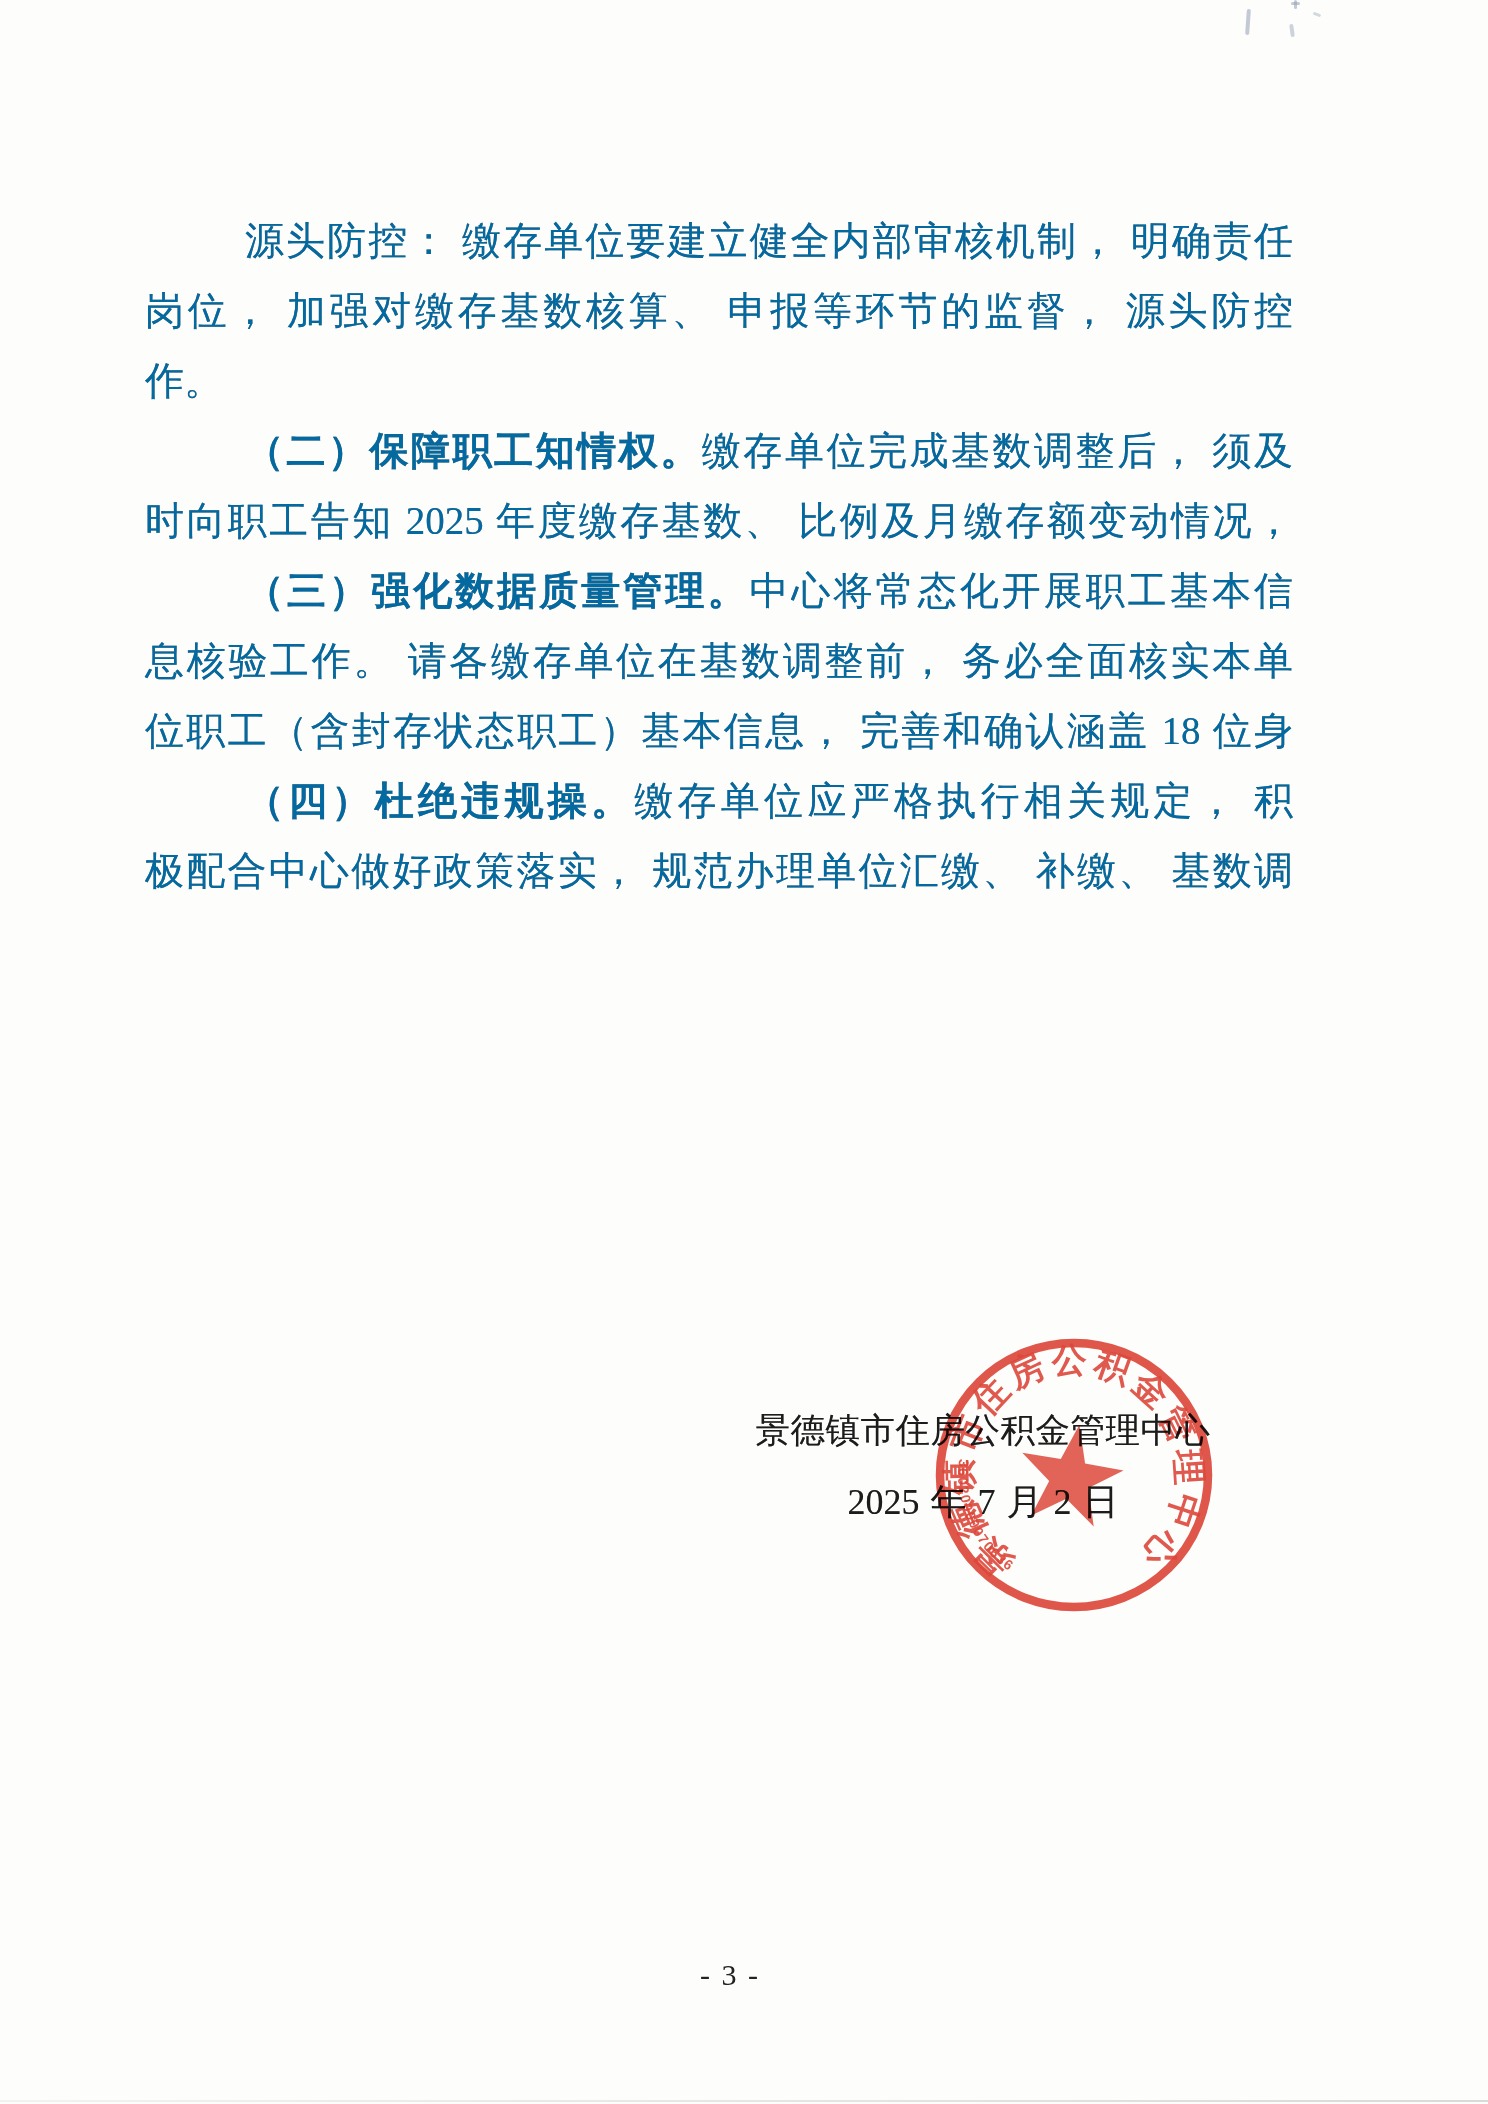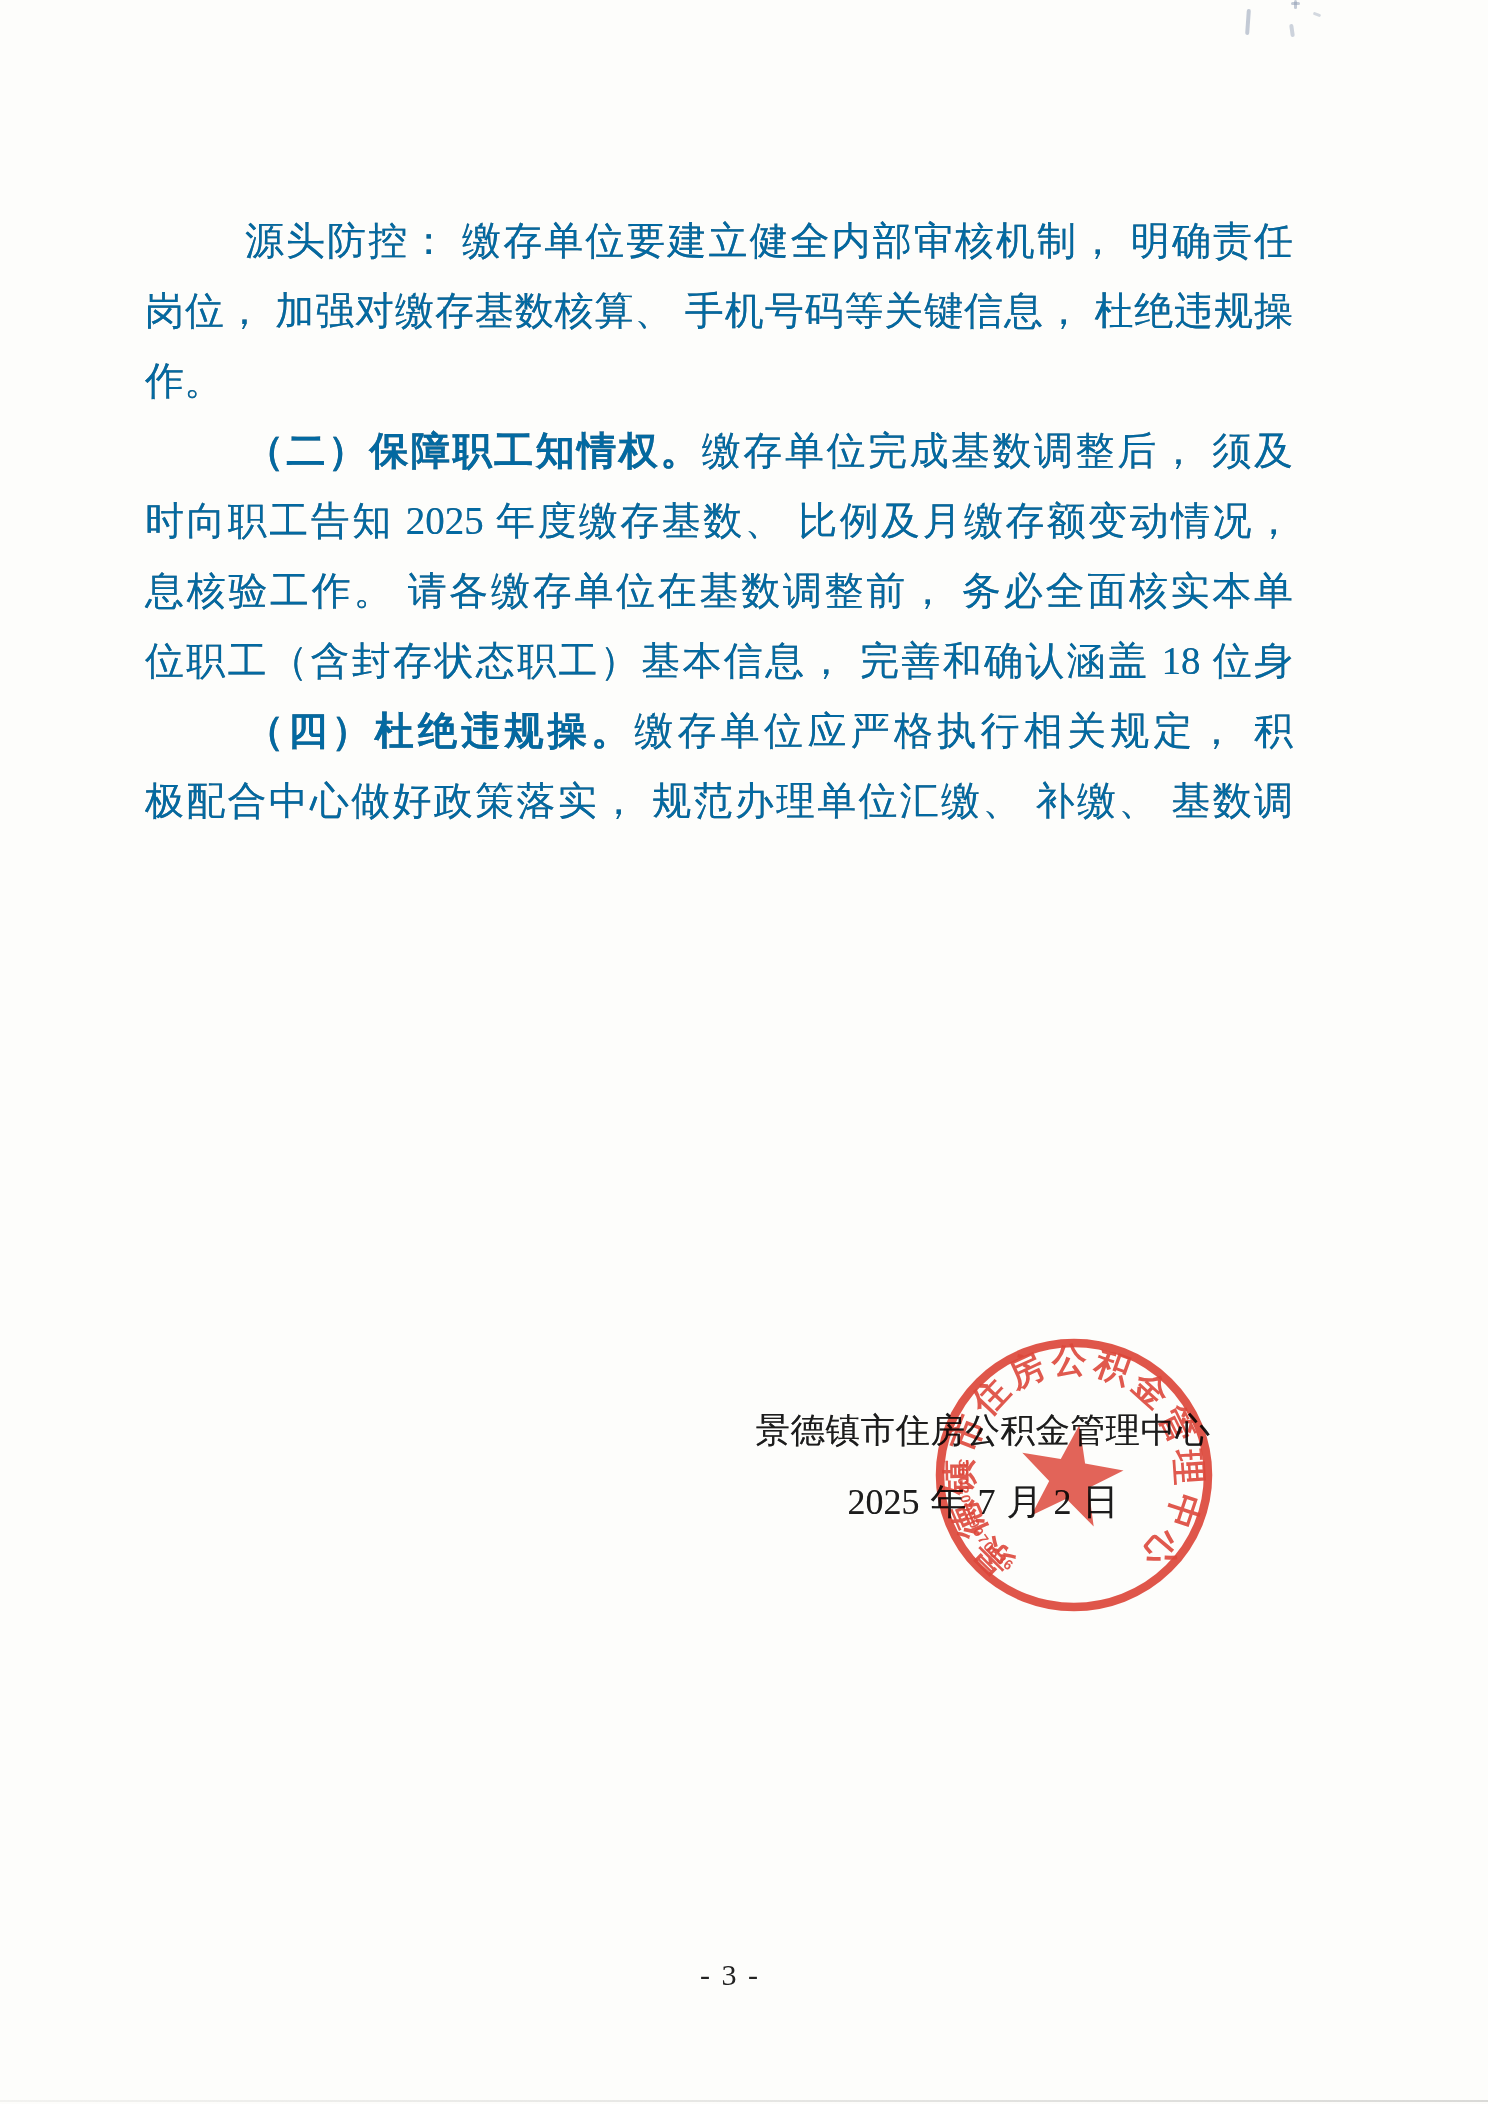--- a/index.html
+++ b/index.html
@@ -68,24 +68,25 @@
   .art-2{left:1291px;top:2px;width:9px;height:3px;}
   .art-3{left:1294px;top:0px;width:3px;height:9px;}
   .art-4{left:1290px;top:24px;width:4px;height:13px;transform:rotate(-8deg);opacity:.45;}
   .art-5{left:1313px;top:13px;width:8px;height:3px;transform:rotate(20deg);opacity:.4;}
 </style>
 </head>
 <body>
 
 <div class="textblock">
   <div class="tline indent fill"><span class="head"></span><span>源头防控： 缴存单位要建立健全内部审核机制， 明确责任</span></div>
-  <div class="tline fill"><span>岗位， 加强对缴存基数核算、 手机号码等关键信息， 杜绝违规操</span></div>
+  <div class="tline fill"><span>岗位， 加强对缴存基数核算、 申报等环节的监督， 源头防控</span></div>
   <div class="tline"><span>作。</span></div>
   <div class="tline indent fill"><span class="head">（二）保障职工知情权。</span><span>缴存单位完成基数调整后， 须及</span></div>
   <div class="tline fill"><span>时向职工告知 2025 年度缴存基数、 比例及月缴存额变动情况，</span></div>
+  <div class="tline indent fill"><span class="head">（三）强化数据质量管理。</span><span>中心将常态化开展职工基本信</span></div>
   <div class="tline fill"><span>息核验工作。 请各缴存单位在基数调整前， 务必全面核实本单</span></div>
   <div class="tline fill"><span>位职工（含封存状态职工）基本信息， 完善和确认涵盖 18 位身</span></div>
   <div class="tline indent fill"><span class="head">（四）杜绝违规操。</span><span>缴存单位应严格执行相关规定， 积</span></div>
   <div class="tline fill"><span>极配合中心做好政策落实， 规范办理单位汇缴、 补缴、 基数调</span></div>
 </div>
 
 <div class="signoff">
   <div class="sign-org">景德镇市住房公积金管理中心</div>
   <div class="sign-date">2025 年 7 月 2 日</div>
 </div>

